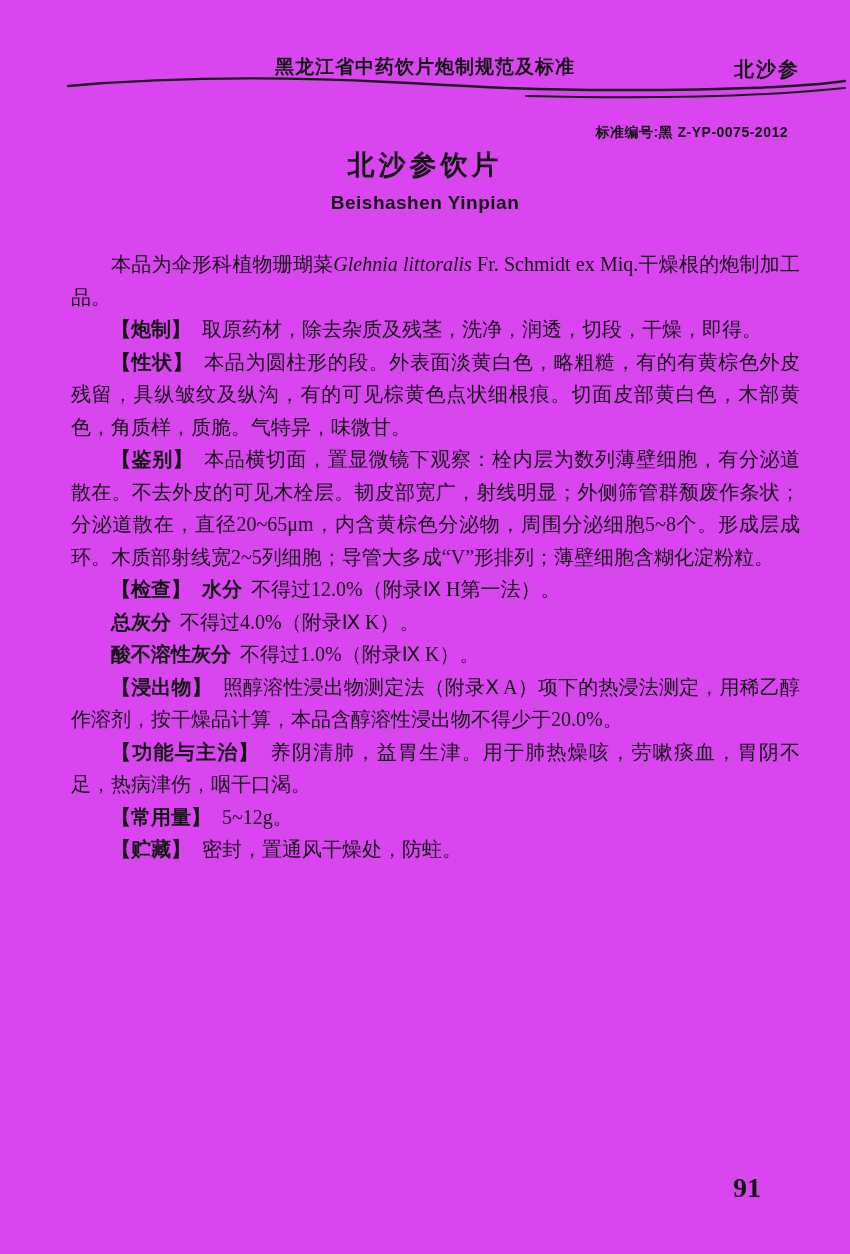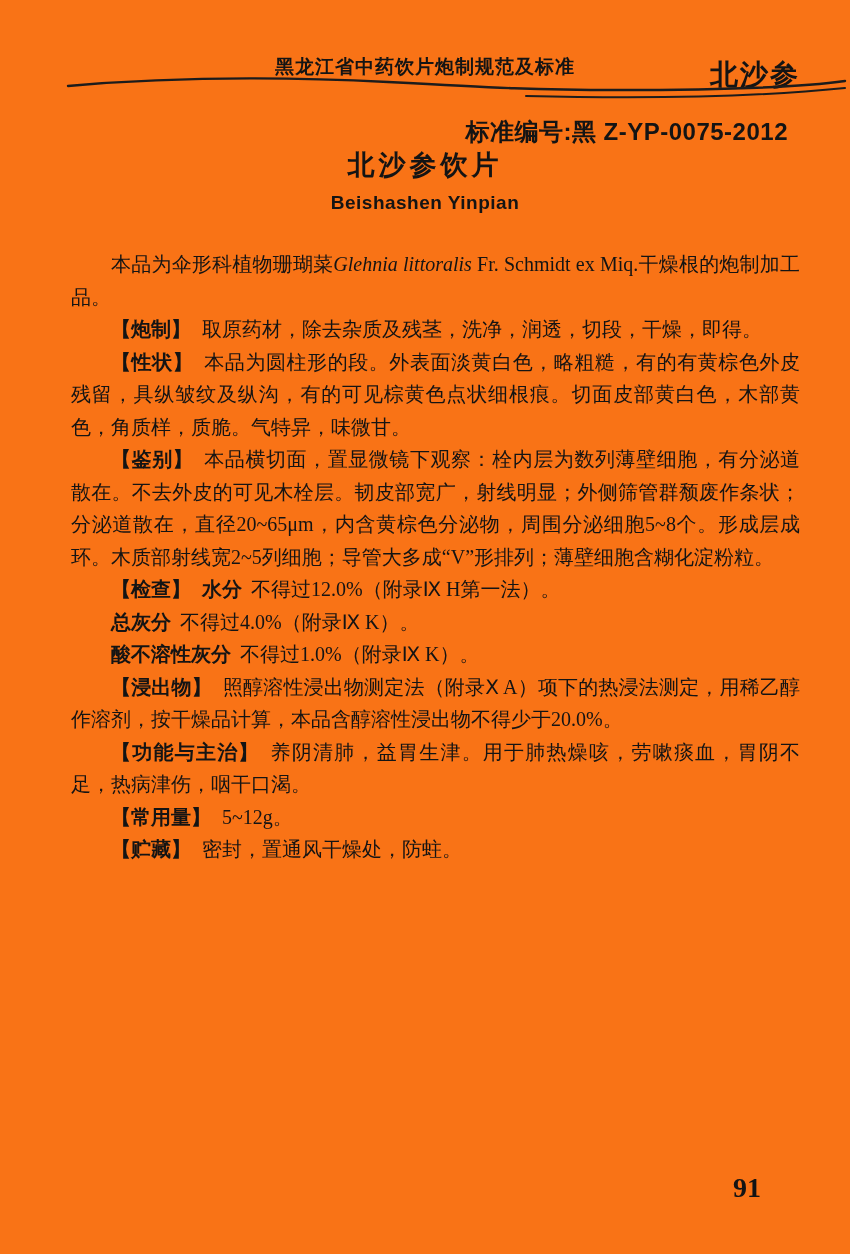--- a/index.html
+++ b/index.html
@@ -1,40 +1,40 @@
 <!DOCTYPE html>
 <html><head>
 <meta charset="utf-8">
 <style>
   html,body{margin:0;padding:0;background:#e8e8e8;}
   .page{
     position:relative;
     width:850px;height:1254px;
     margin:0 auto;
-    background:#f97316;
+    background:#d946ef;
     color:#141414;
     font-family:"Liberation Serif",serif;
     overflow:hidden;
   }
   .header-book-title{
     position:absolute;top:54px;left:0;right:0;
     text-align:center;
     font-family:"Liberation Sans",sans-serif;
     font-weight:bold;font-size:19px;letter-spacing:1px;
   }
   .header-herb{
     position:absolute;top:56px;right:50px;
     font-family:"Liberation Sans",sans-serif;
-    font-weight:bold;font-size:28px;letter-spacing:2px;
+    font-weight:bold;font-size:20px;letter-spacing:2px;
   }
   .header-rule{position:absolute;top:72px;left:58px;}
   .standard-no{
-    position:absolute;top:116px;right:62px;
+    position:absolute;top:124px;right:62px;
     font-family:"Liberation Sans",sans-serif;
-    font-weight:bold;font-size:24px;letter-spacing:0.5px;
+    font-weight:bold;font-size:14px;letter-spacing:0.5px;
   }
   .doc-title{
     position:absolute;top:147px;left:0;right:0;margin:0;
     text-align:center;
     font-family:"Liberation Sans",sans-serif;
     font-weight:bold;font-size:27px;letter-spacing:4px;
   }
   .doc-subtitle{
     position:absolute;top:192px;left:0;right:0;
     text-align:center;

